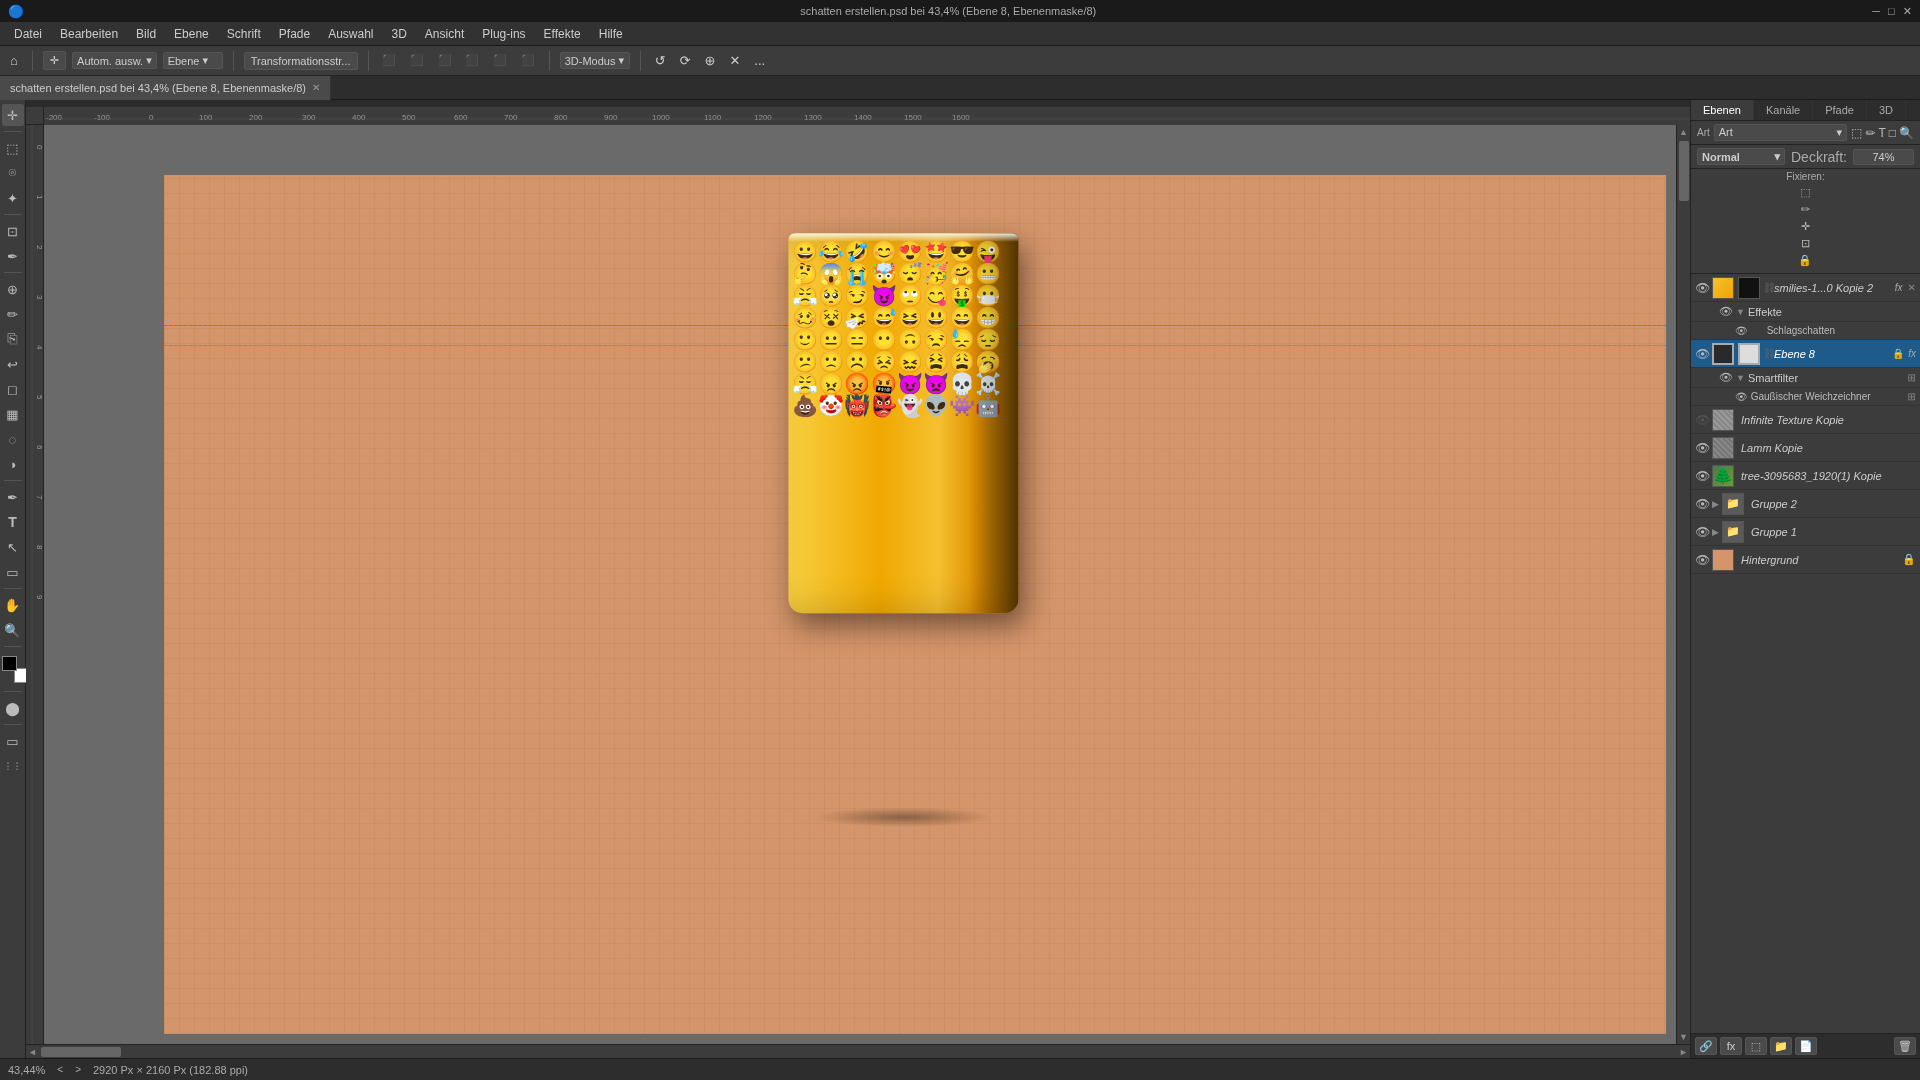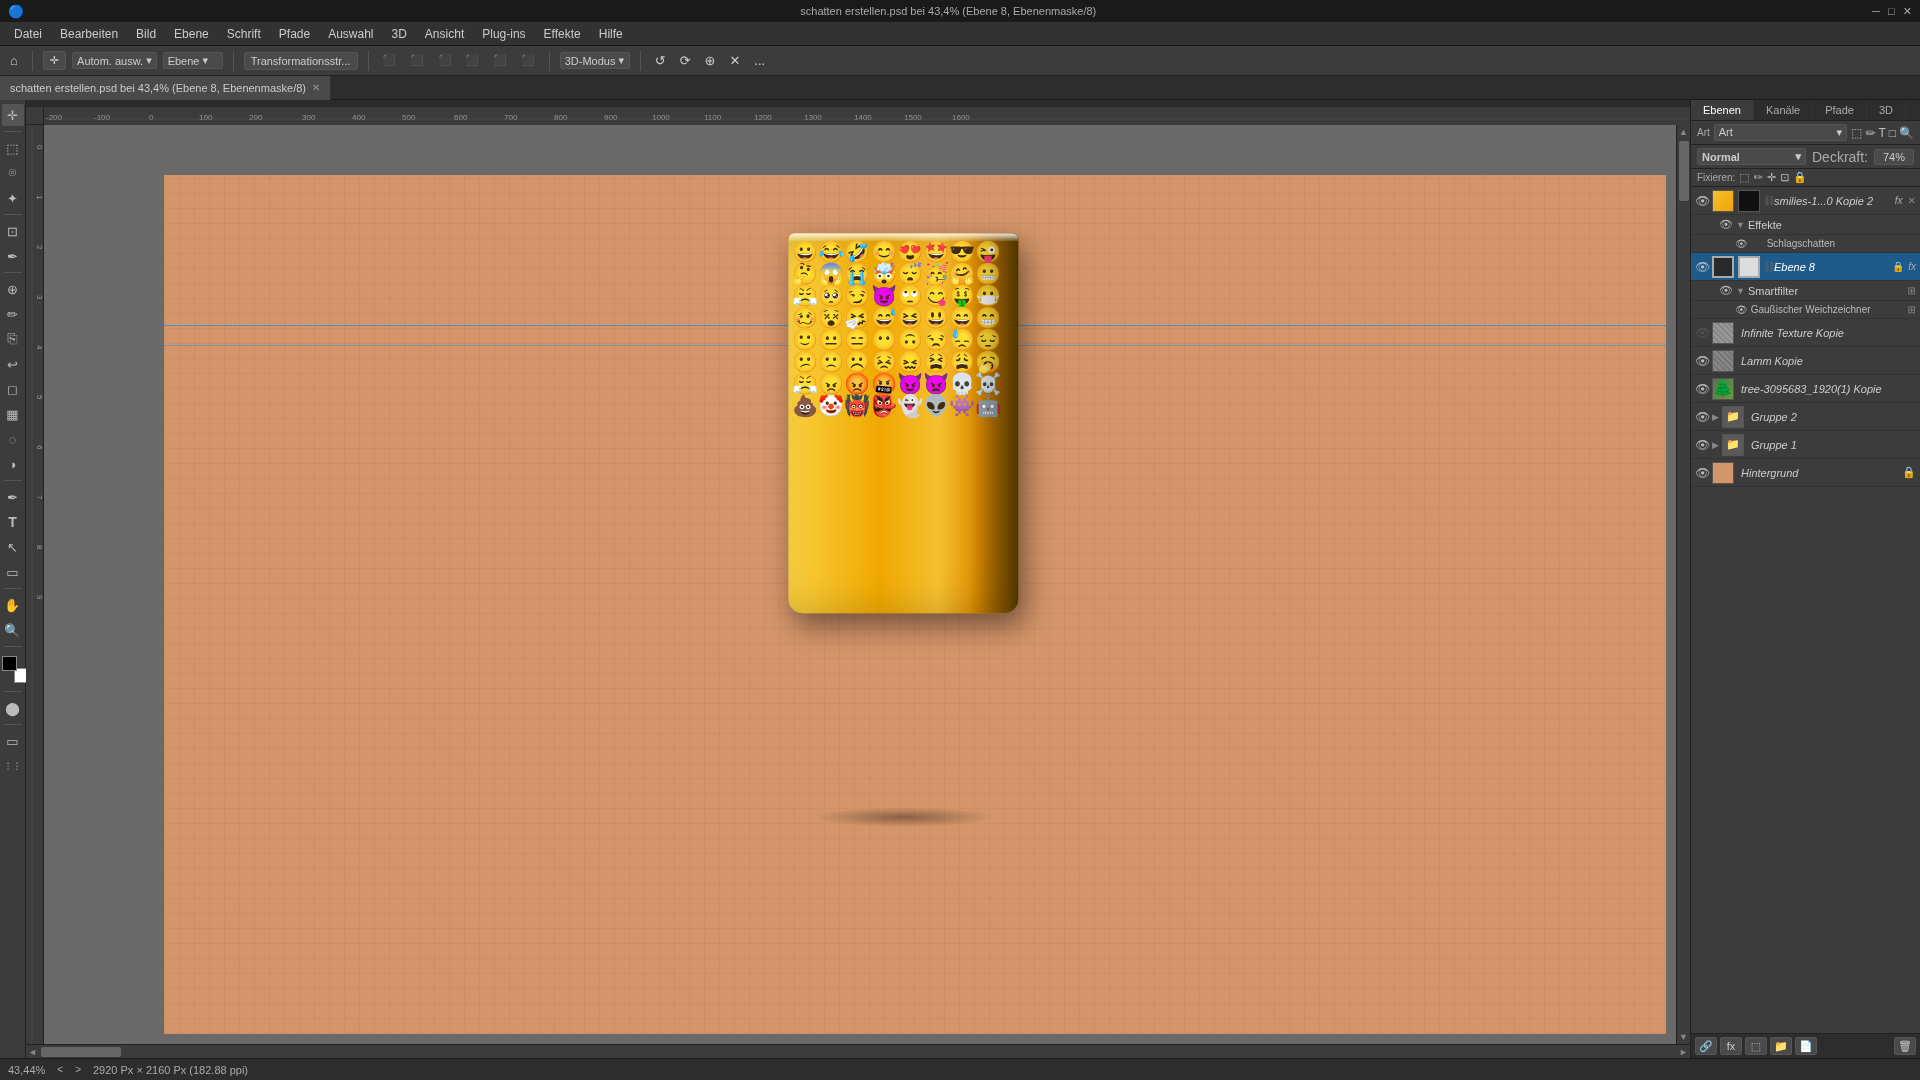--- a/index.html
+++ b/index.html
@@ -78,21 +78,21 @@
     #panel-tabs { display: flex; background: #2d2d2d; border-bottom: 1px solid #222; }
     .panel-tab { padding: 4px 12px; font-size: 11px; color: #aaa; cursor: pointer; border-right: 1px solid #333; }
     .panel-tab.active { background: #3c3c3c; color: #fff; }
 
     
     #blend-row { display: flex; align-items: center; padding: 3px 6px; gap: 4px; border-bottom: 1px solid #222; }
     .blend-dropdown { background: #4a4a4a; border: 1px solid #555; color: #ccc; font-size: 11px; padding: 1px 4px; border-radius: 2px; flex: 1; cursor: pointer; display: flex; justify-content: space-between; font-weight: bold; }
     .opacity-value { font-size: 11px; color: #ccc; background: #4a4a4a; border: 1px solid #555; padding: 1px 4px; border-radius: 2px; width: 40px; text-align: center; }
 
     
-    #lock-row { display: flex; align-items: center; padding: 2px 6px; gap: 6px; border-bottom: 1px solid #222; }
+    #lock-row { display: flex; align-items: center; padding: 2px 6px; gap: 6px; border-bottom: 1px solid #222; flex-direction: column; }
     .lock-icon { font-size: 11px; color: #bbb; cursor: pointer; }
 
     
     #layers-list { flex: 1; overflow-y: auto; }
 
     .layer-item { display: flex; align-items: center; padding: 2px 4px; height: 28px; cursor: pointer; border-bottom: 1px solid #333; gap: 3px; }
     .layer-item.active { background: #2d6ba0; }
     .layer-vis { width: 14px; font-size: 12px; color: #bbb; cursor: pointer; flex-shrink: 0; }
     .layer-thumb { width: 22px; height: 22px; border: 1px solid #555; flex-shrink: 0; background: #888; overflow: hidden; }
     .layer-mask { width: 22px; height: 22px; border: 1px solid #555; flex-shrink: 0; background: #fff; overflow: hidden; margin-left: 1px; }
@@ -428,21 +428,21 @@
         <span class="art-icon">🔍</span>
       </div>
     </div>
 
     <div id="blend-row" style="display:flex;align-items:center;padding:3px 6px;gap:6px;border-bottom:1px solid #222;background:#3c3c3c;">
       <div class="blend-dropdown" style="flex:1;background:#4a4a4a;border:1px solid #555;color:#ccc;font-size:11px;padding:1px 4px;border-radius:2px;display:flex;justify-content:space-between;align-items:center;">
         <span>Normal</span>
         <span>▾</span>
       </div>
       <span style="font-size:14px;color:#aaa;white-space:nowrap;">Deckraft:</span>
-      <input type="text" class="opacity-value" style="width: 40px; background: rgb(74, 74, 74); border: 1px solid rgb(85, 85, 85); color: rgb(204, 204, 204); font-size: 11px; padding: 1px 4px; border-radius: 2px; text-align: center;" value="74%">
+      <input type="text" class="opacity-value" style="width: 61px; background: rgb(74, 74, 74); border: 1px solid rgb(85, 85, 85); color: rgb(204, 204, 204); font-size: 11px; padding: 1px 4px; border-radius: 2px; text-align: center;" value="74%">
     </div>
 
     <div id="lock-row" style="display:flex;align-items:center;padding:2px 6px;gap:4px;border-bottom:1px solid #222;background:#3c3c3c;flex-wrap:wrap;">
       <span style="font-size:10px;color:#aaa;">Fixieren:</span>
       <span class="lock-icon" title="Lock transparent pixels">⬚</span>
       <span class="lock-icon" title="Lock image pixels">✏</span>
       <span class="lock-icon" title="Lock position">✛</span>
       <span class="lock-icon" title="Lock artboard">⊡</span>
       <span class="lock-icon" title="Lock all">🔒</span>
       <div style="flex:1;"></div>

